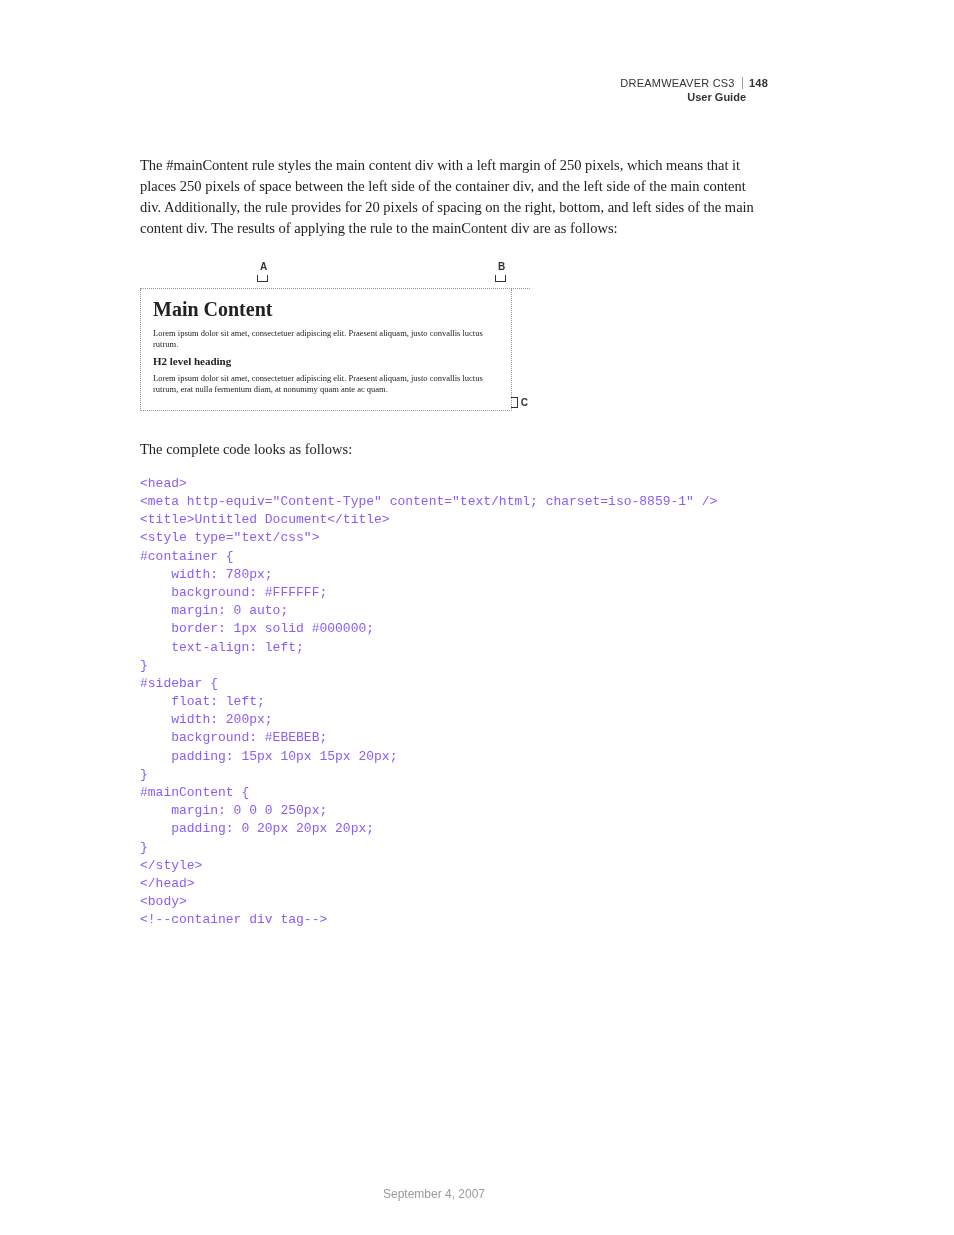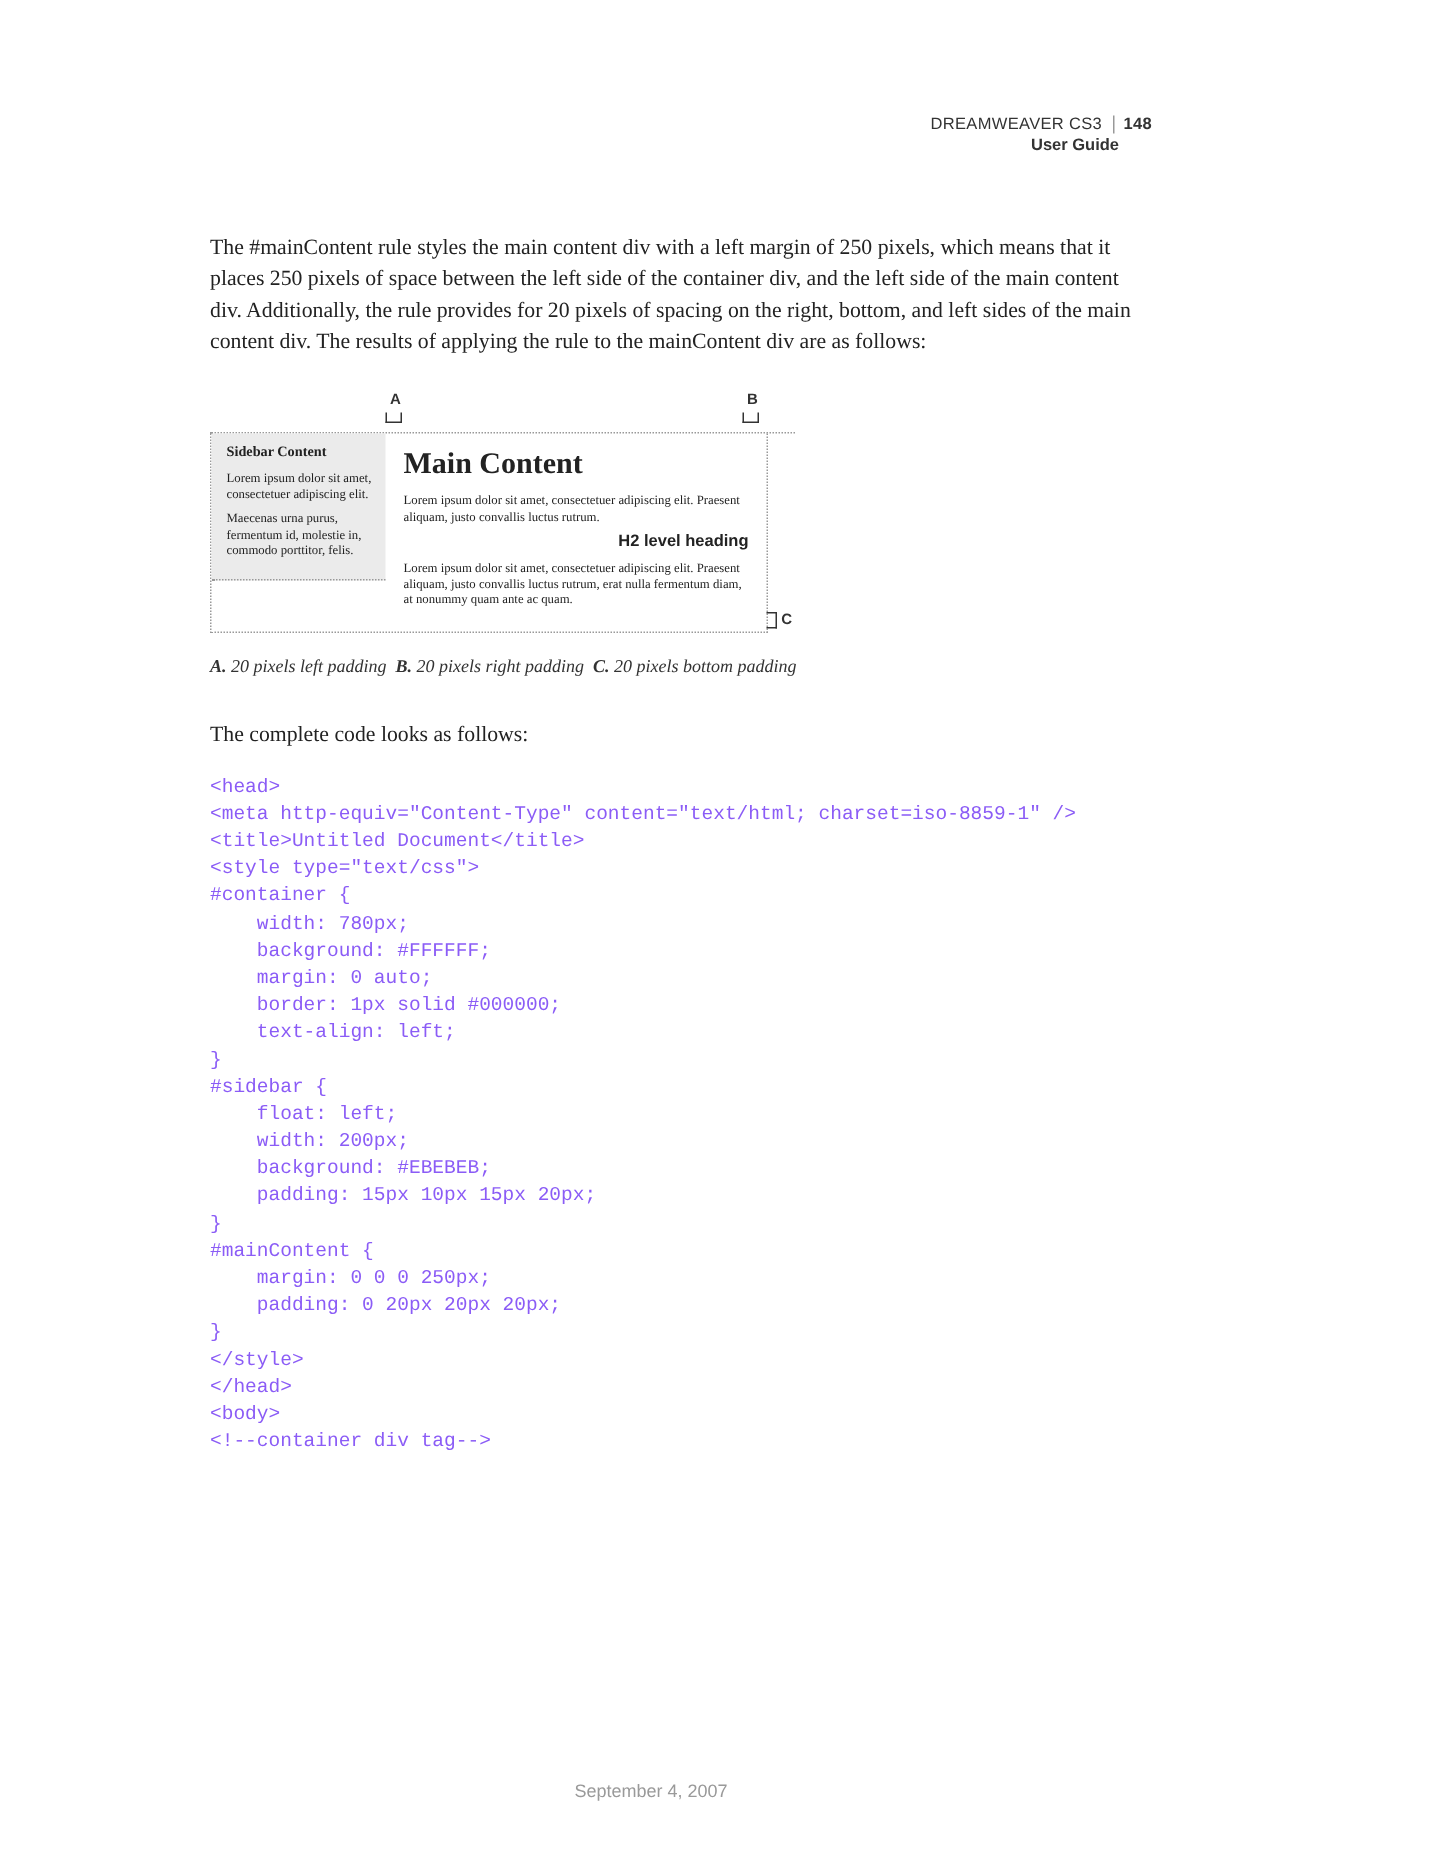--- a/index.html
+++ b/index.html
@@ -104,22 +104,21 @@
   .fig-main h1 {
     font-size: 20px;
     font-weight: 700;
     margin: 2px 0 6px 0;
     font-family: "Times New Roman", serif;
   }
   .fig-main h2 {
     font-size: 11px;
     font-weight: 700;
     margin: 4px 0 4px 0;
-    font-family: Liberation Sans, sans-serif;
-    text-align: right;
+    font-family: Liberation Serif, serif;
   }
   .fig-main p { margin: 0 0 6px 0; }
   .fig-side-c {
     position: absolute;
     right: -17px;
     bottom: 2px;
     font-family: "Myriad Pro", Arial, sans-serif;
     font-size: 10px;
     font-weight: 700;
     color:#333;
@@ -187,45 +186,34 @@
 
   <div class="figure">
     <div class="fig-labels-top">
       <div class="fig-label-a">A</div>
       <div class="fig-tick fig-tick-a"></div>
       <div class="fig-label-b">B</div>
       <div class="fig-tick fig-tick-b"></div>
     </div>
     <div class="fig-dotted-top"></div>
     <div class="fig-container">
-      <div class="fig-sidebar">
-        <h4>Sidebar Content</h4>
-        <p>Lorem ipsum dolor sit amet, consectetuer adipiscing elit.</p>
-        <p>Maecenas urna purus, fermentum id, molestie in, commodo porttitor, felis.</p>
-      </div>
       <div class="fig-main">
         <h1>Main Content</h1>
         <p>Lorem ipsum dolor sit amet, consectetuer adipiscing elit. Praesent aliquam, justo convallis luctus rutrum.</p>
         <h2>H2 level heading</h2>
         <p>Lorem ipsum dolor sit amet, consectetuer adipiscing elit. Praesent aliquam, justo convallis luctus rutrum, erat nulla fermentum diam, at nonummy quam ante ac quam.</p>
       </div>
       <div class="fig-side-c">
         <div class="fig-tick-c"></div>
         <span>C</span>
       </div>
     </div>
   </div>
 
   <div class="caption">
-    <div>
-      <span class="b">A.</span>
-      <span>20 pixels left padding</span>&nbsp;&nbsp;<span class="b">B.</span>
-      <span>20 pixels right padding</span>&nbsp;&nbsp;<span class="b">C.</span>
-      <span>20 pixels bottom padding</span>
-    </div>
   </div>
 
   <p class="para2">The complete code looks as follows:</p>
 
   <pre class="code">&lt;head&gt;
 &lt;meta http-equiv="Content-Type" content="text/html; charset=iso-8859-1" /&gt;
 &lt;title&gt;Untitled Document&lt;/title&gt;
 &lt;style type="text/css"&gt;
 #container {
     width: 780px;

